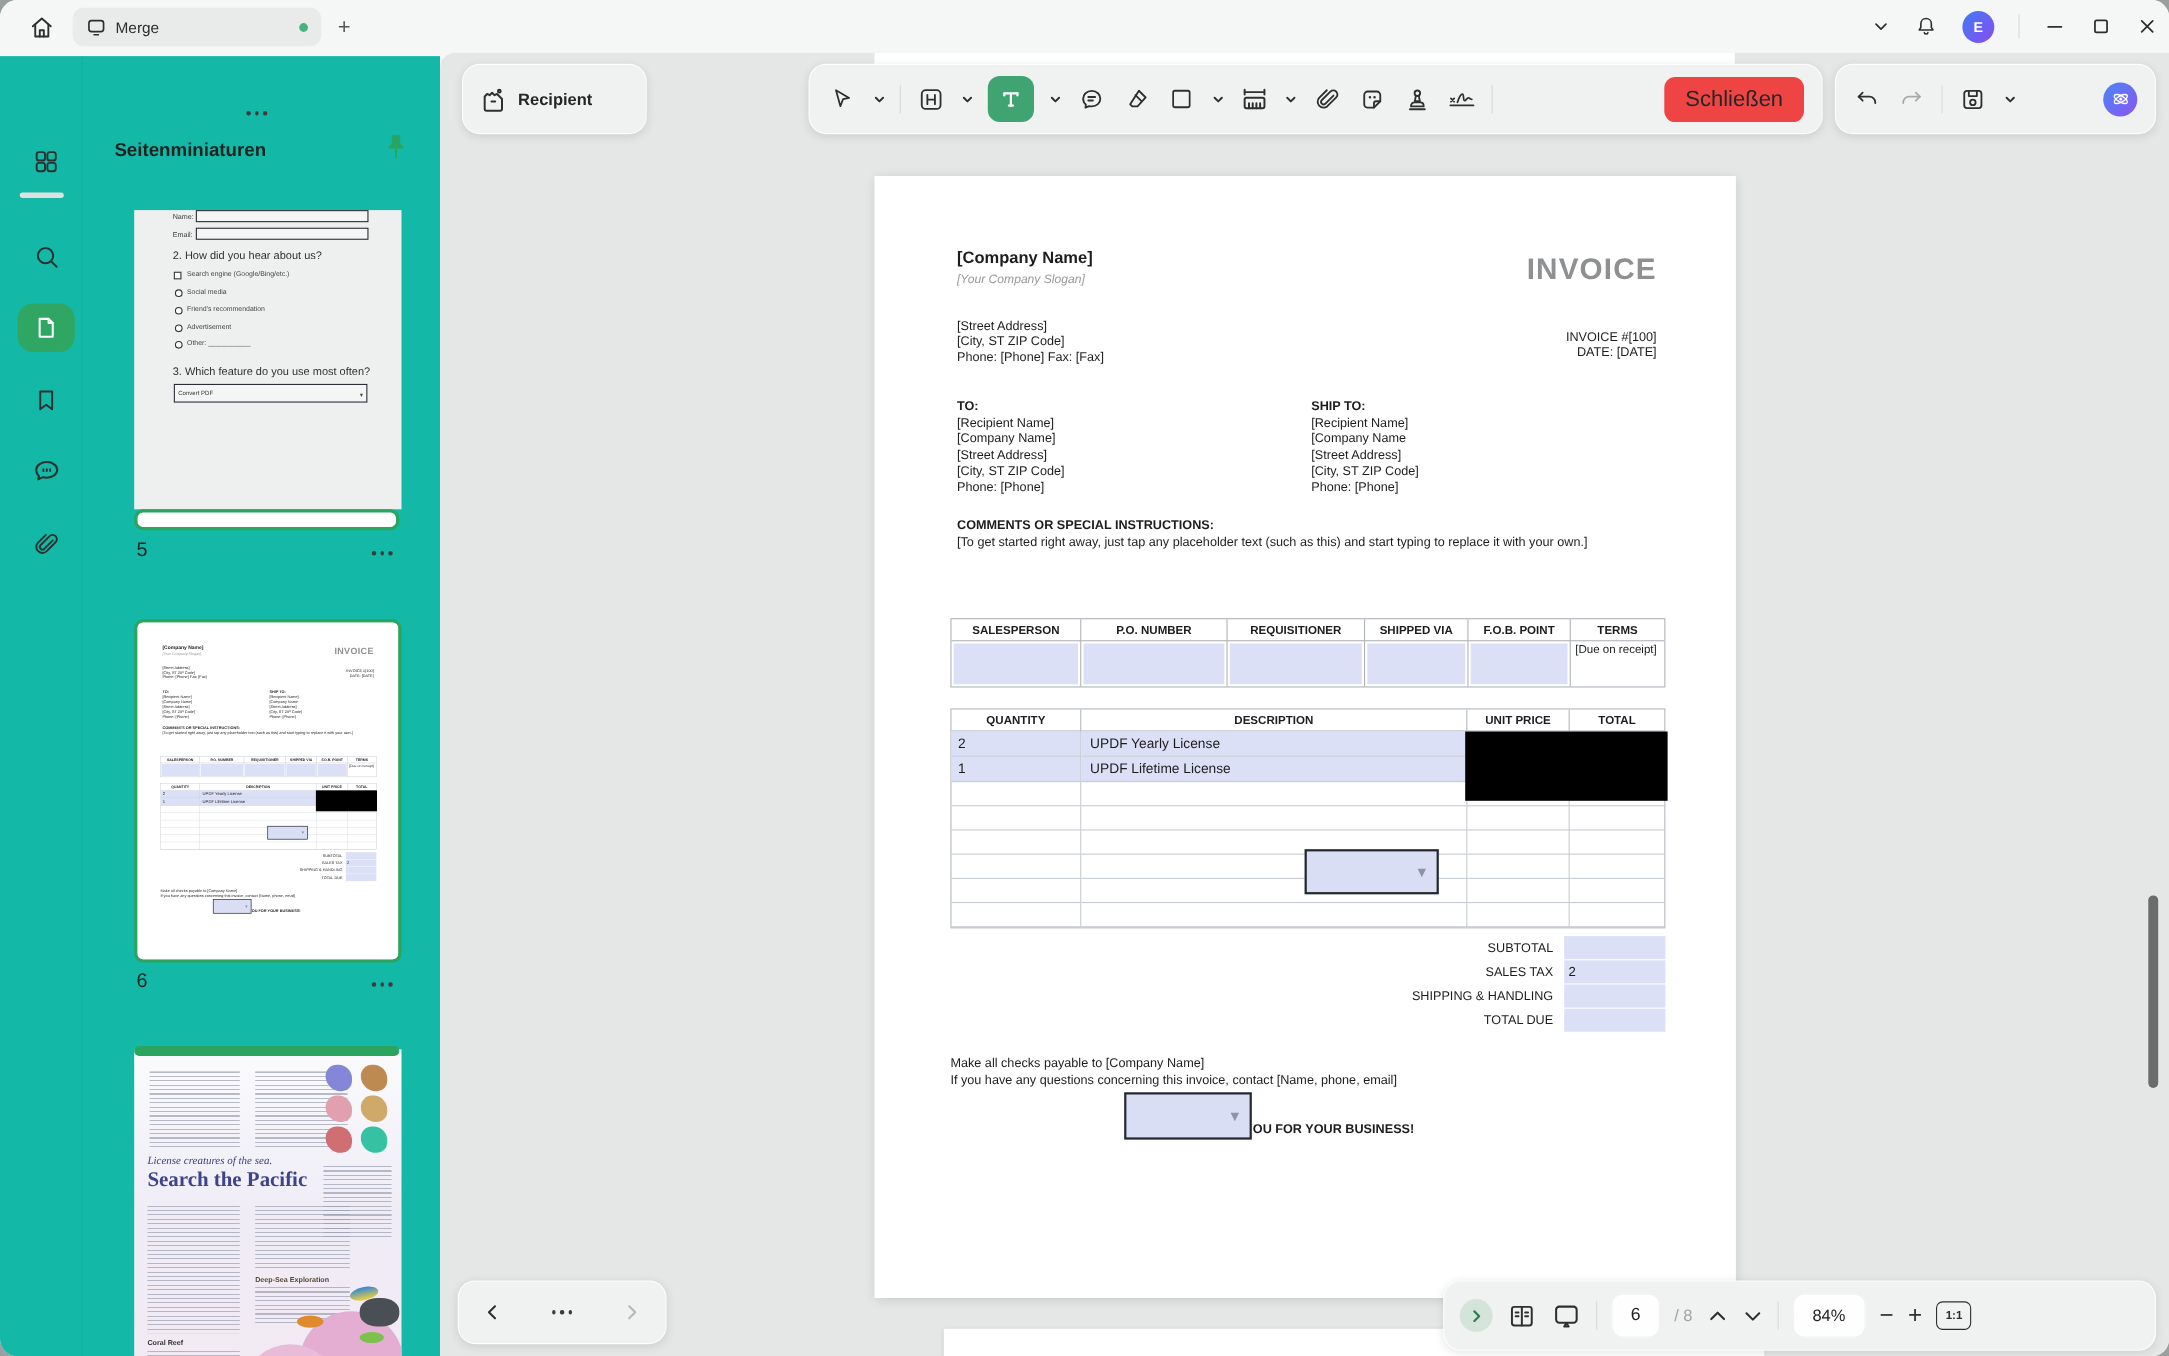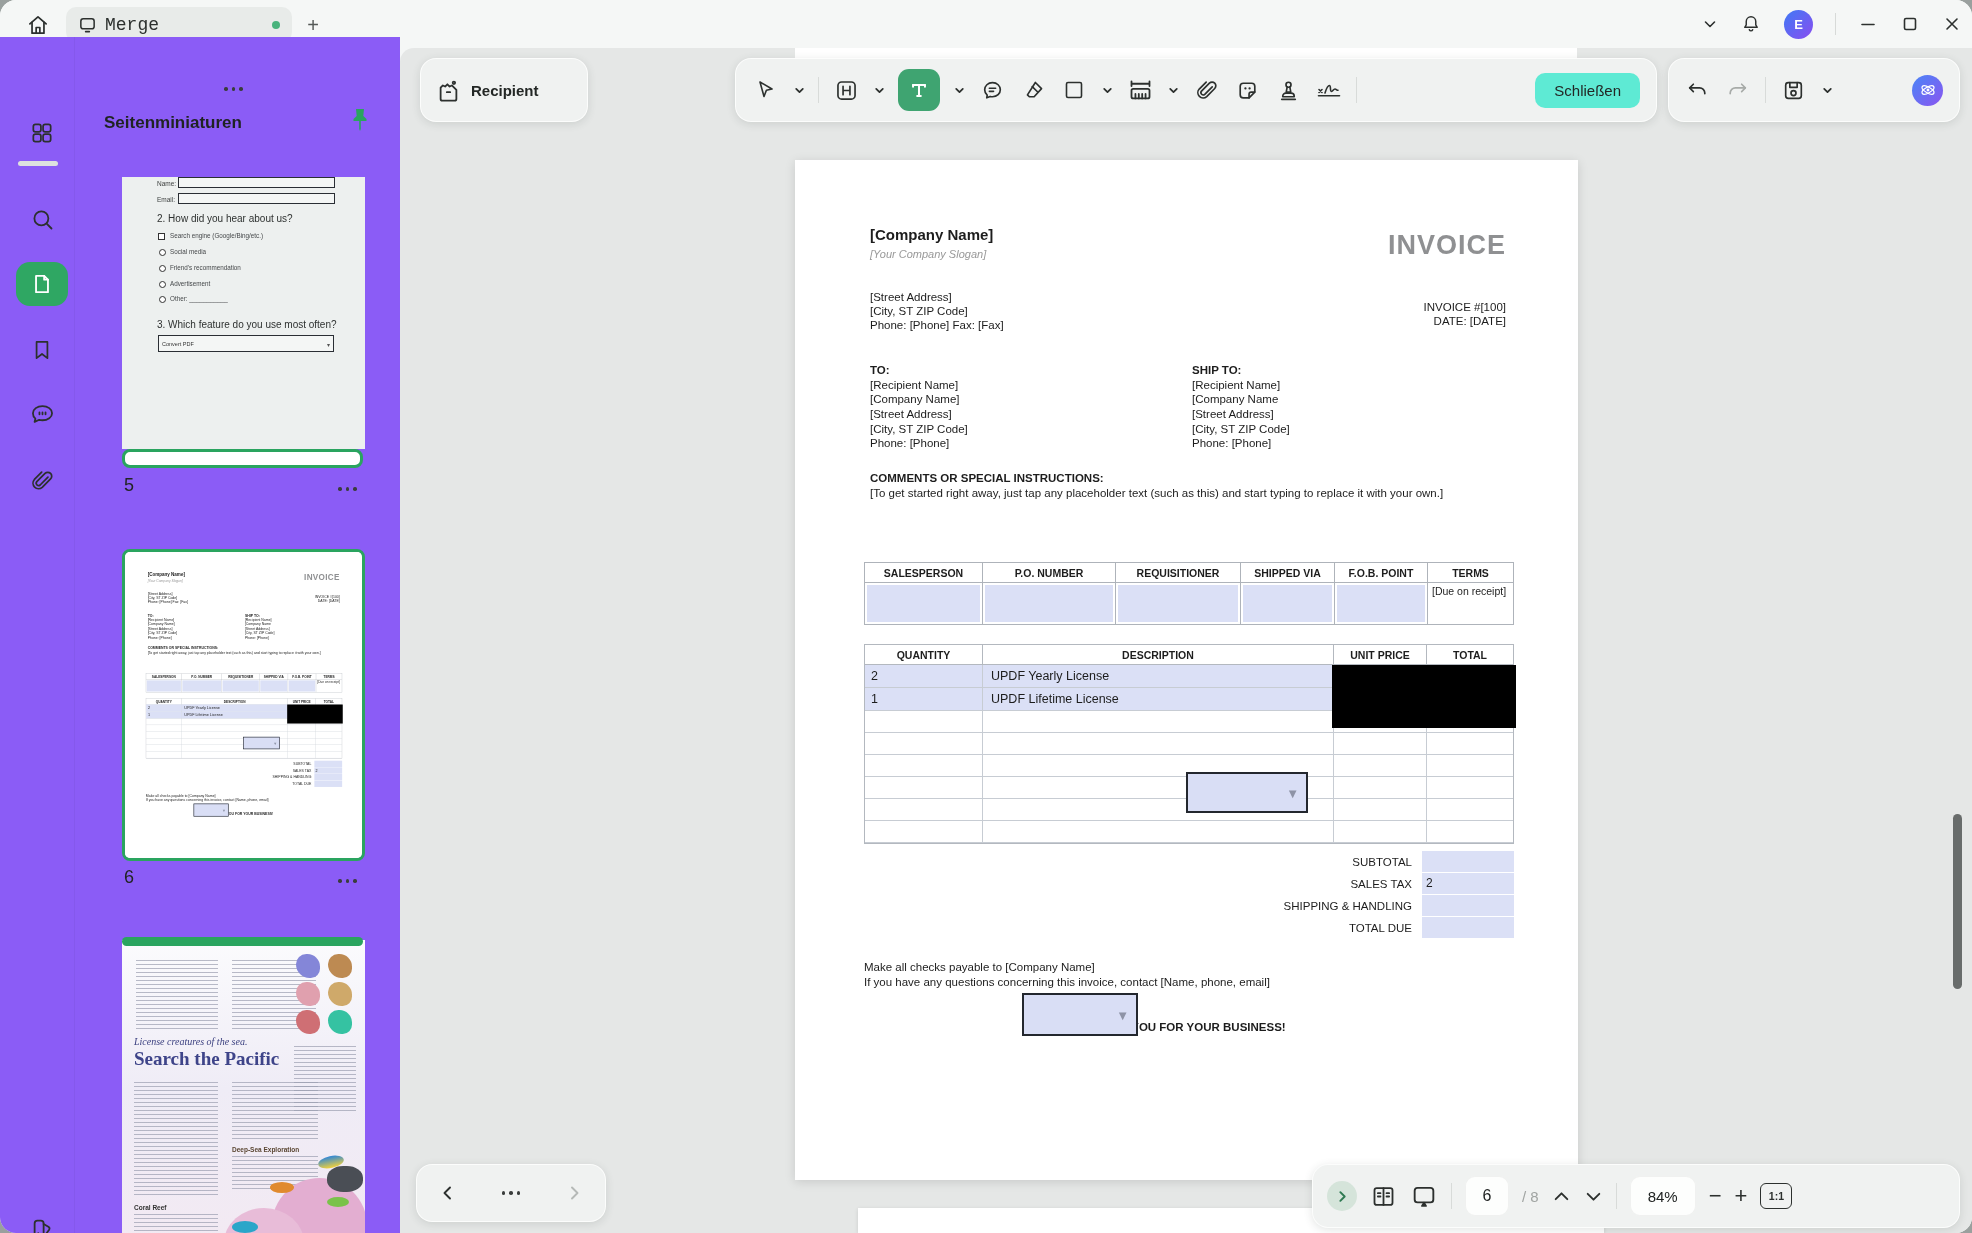--- a/index.html
+++ b/index.html
@@ -6,29 +6,29 @@
 html,body{width:1972px;height:1233px;background:#9aa09e;font-family:"Liberation Sans",sans-serif;overflow:hidden;}
 .window{position:absolute;left:0;top:0;width:1972px;height:1233px;background:#f5f7f6;border-radius:16px;overflow:hidden;}
 .abs{position:absolute;}
 svg{display:block;}
 .ico{stroke:#2c302e;stroke-width:1.6;fill:none;stroke-linecap:round;stroke-linejoin:round;}
 
 
 .titlebar{position:absolute;left:0;top:0;width:1972px;height:48px;background:#f5f7f6;}
 .home-btn{position:absolute;left:20px;top:8px;width:36px;height:34px;display:flex;align-items:center;justify-content:center;border-radius:8px;}
 .tab{position:absolute;left:66px;top:7px;width:226px;height:35px;background:#e8ebe9;border-radius:10px;display:flex;align-items:center;padding:0 12px;gap:8px;}
-.tab-label{font-size:18px;color:#2c302e;flex:1;font-family:Liberation Mono, monospace;}
+.tab-label{font-size:14px;color:#2c302e;flex:1;}
 .tab-dot{width:8px;height:8px;border-radius:50%;background:#49b37c;}
 .newtab{position:absolute;left:300px;top:12px;width:26px;height:26px;font-size:20px;color:#555957;display:flex;align-items:center;justify-content:center;}
 .tb-right{position:absolute;right:10px;top:0;height:48px;display:flex;align-items:center;gap:22px;}
 .tb-sep{width:1px;height:22px;background:#d7dad8;}
 .avatar{width:29px;height:29px;border-radius:50%;background:linear-gradient(135deg,#3f7af5,#8a4df0);color:#fff;font-size:13px;font-weight:bold;display:flex;align-items:center;justify-content:center;}
 
 
-.left-region{position:absolute;left:0;top:37px;width:400px;bottom:0;background:#8b5cf6;}
+.left-region{position:absolute;left:0;top:51px;width:400px;bottom:0;background:#14b8a6;}
 .side-strip{position:absolute;left:0;top:0;width:75px;bottom:0;border-right:1px solid rgba(0,0,0,0.04);}
 .side-ico{position:absolute;left:21px;width:42px;height:42px;display:flex;align-items:center;justify-content:center;border-radius:10px;}
 .side-sep{position:absolute;left:18px;top:124px;width:40px;height:5px;border-radius:3px;background:#dde1df;}
 .side-active{position:absolute;left:16px;top:225px;width:52px;height:44px;background:#2fa763;border-radius:14px;display:flex;align-items:center;justify-content:center;}
 .panel-dots{position:absolute;left:224px;top:50px;}
 .dots3{display:flex;gap:4px;}
 .dots3 i{width:3.5px;height:3.5px;border-radius:50%;background:#3a3d3c;display:block;}
 .panel-title{position:absolute;left:104px;top:76px;font-size:17px;font-weight:bold;color:#1f2322;}
 .pin{position:absolute;left:348px;top:70px;}
 
@@ -66,21 +66,21 @@
 
 
 .pill{background:#f0f2f1;border:1px solid rgba(255,255,255,.8);border-radius:16px;box-shadow:0 2px 8px rgba(60,70,65,.14);display:flex;align-items:center;}
 .tools-pill{position:absolute;left:420px;top:58px;width:168px;height:64px;gap:9px;padding:0 14px;z-index:3;}
 .tools-label{font-size:15px;font-weight:bold;color:#232725;}
 .main-toolbar{position:absolute;left:735px;top:58px;width:922px;height:64px;padding:0 16px;gap:13px;z-index:3;}
 .tool{display:flex;align-items:center;justify-content:center;width:28px;height:36px;border-radius:8px;}
 .chev{width:12px;display:flex;align-items:center;justify-content:center;}
 .tdivider{width:1px;height:26px;background:#d8dbd9;}
 .t-active{width:42px;height:42px;background:#3fa471;border-radius:11px;display:flex;align-items:center;justify-content:center;}
-.close-btn{margin-left:auto;background:#5eead4;border-radius:10px;padding:9px 19px;font-size:15px;color:#232725;}
+.close-btn{margin-left:auto;background:#ef4444;border-radius:10px;padding:9px 19px;font-size:20px;color:#232725;}
 .right-toolbar{position:absolute;left:1668px;top:58px;width:292px;height:64px;padding:0 16px;gap:15px;z-index:3;}
 .ai-btn{width:31px;height:31px;border-radius:50%;background:linear-gradient(135deg,#4a86f7,#8a55f0);display:flex;align-items:center;justify-content:center;margin-left:auto;}
 
 
 .main-page{position:absolute;left:795px;top:160px;box-shadow:0 2px 10px rgba(0,0,0,.13);z-index:2;}
 .invoice-sheet{position:relative;width:783px;height:1020px;background:#fff;color:#1d1d1d;font-family:"Liberation Sans",sans-serif;}
 .inv-company{position:absolute;left:75px;top:66px;font-size:15px;font-weight:bold;}
 .inv-slogan{position:absolute;left:75px;top:88px;font-size:11px;font-style:italic;color:#999;}
 .inv-title{position:absolute;right:72px;top:70px;font-size:27px;font-weight:bold;color:#8f9092;letter-spacing:1px;}
 .inv-line{position:absolute;font-size:11.5px;line-height:14px;}

